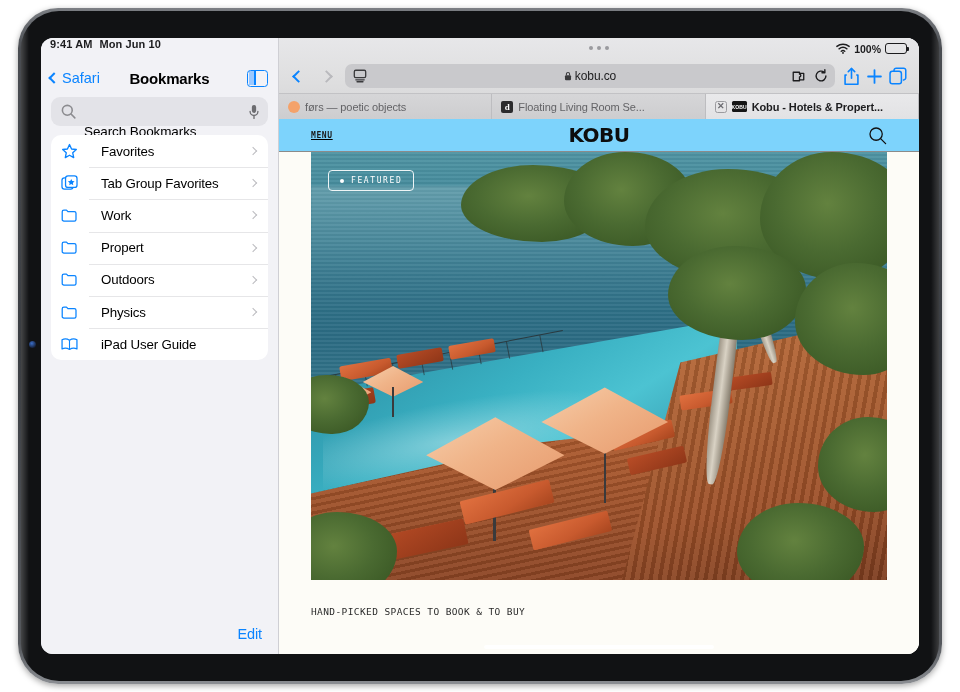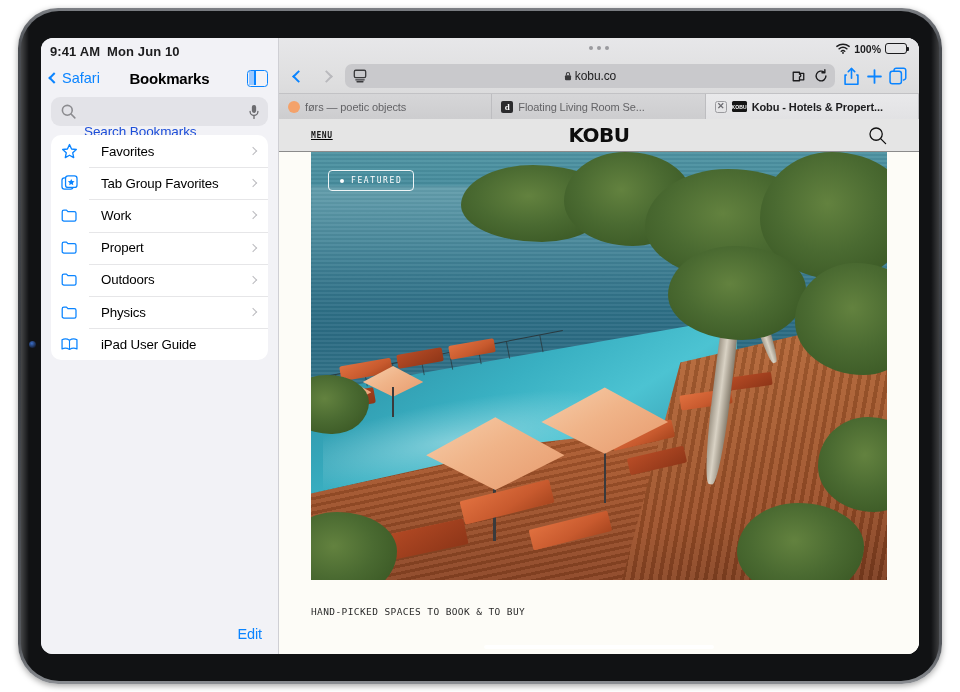--- a/index.html
+++ b/index.html
@@ -51,23 +51,23 @@
 
   
   #sidebar {
     width: 237px; height: 100%;
     background: #f2f2f6;
     display: flex; flex-direction: column;
     position: relative;
     flex: 0 0 237px;
   }
   .sb-status {
-    height: 21px; display: flex; align-items: flex-end;
+    height: 21px; display: flex; align-items: flex-start;
     padding: 0 0 0 9px; gap: 7px;
-    font-size: 13px; font-weight: 600; color: #1c1c1e;
+    font-size: 11px; font-weight: 600; color: #1c1c1e;
     letter-spacing: .1px; white-space: nowrap;
   }
   .sb-navbar {
     height: 38px; display: flex; align-items: center;
     padding: 0 10px 0 8px; gap: 4px;
   }
   .sb-back { display: flex; align-items: center; gap: 2px; color: #0a84ff;
     font-size: 14.5px; cursor: pointer; }
   .chev-left {
     width: 8px; height: 8px; border-left: 2.1px solid #0a84ff;
@@ -90,21 +90,21 @@
     position: absolute; left: 7.1px; top: 1.7px; bottom: 1.7px; width: 1.6px;
     background: #0a84ff;
   }
 
   .sb-search-wrap { padding: 0 10px 9px 10px; }
   .sb-search {
     height: 29px; background: #e3e3e8; border-radius: 9px;
     display: flex; align-items: center; padding: 0 8px; gap: 6px;
     cursor: text;
   }
-  .sb-search .ph { flex: 1; font-size: 13.5px; color: #1d4ed8; letter-spacing: -.1px; margin-top: 40px; }
+  .sb-search .ph { flex: 1; font-size: 13.5px; color: #000000; letter-spacing: -.1px; margin-top: 40px; }
 
   .sb-list-wrap { padding: 0 10px; }
   .sb-list {
     background: #ffffff; border-radius: 10px; overflow: hidden;
   }
   .sb-row {
     display: flex; align-items: center; height: 32.2px;
     padding: 0 9px 0 9px; gap: 22px; position: relative; cursor: pointer;
   }
   .sb-row + .sb-row::before {
@@ -206,21 +206,21 @@
     width: 12px; height: 12px; border: 1px solid #9b9b9f; border-radius: 2.5px;
     display: flex; align-items: center; justify-content: center;
     font-size: 9px; color: #6b6b70; flex: 0 0 12px; line-height: 1; cursor: pointer;
   }
   .favicon { width: 12px; height: 12px; flex: 0 0 12px; border-radius: 2px; }
 
   
   #webview { flex: 1; background: #fdfcf7; position: relative; overflow: hidden; }
   #site-header {
     height: 33px; display: flex; align-items: center; padding: 0 32px;
-    border-bottom: 1.5px solid #8b8b8b; background: #e5e5e5; position: relative; text-decoration: underline;
+    border-bottom: 1.5px solid #8b8b8b; background: #7dd3fc; position: relative; text-decoration: underline;
   }
   #site-menu {
     font-family: "DejaVu Sans Mono", monospace; font-size: 8px; font-weight: 700;
     letter-spacing: .6px; color: #1a1a1a; cursor: pointer;
   }
   #site-logo {
     position: absolute; left: 50%; transform: translateX(-50%);
     font-size: 20px; font-weight: 800; letter-spacing: -.5px; color: #0d0d0d;
     font-family: "DejaVu Sans", sans-serif; cursor: pointer;
   }

